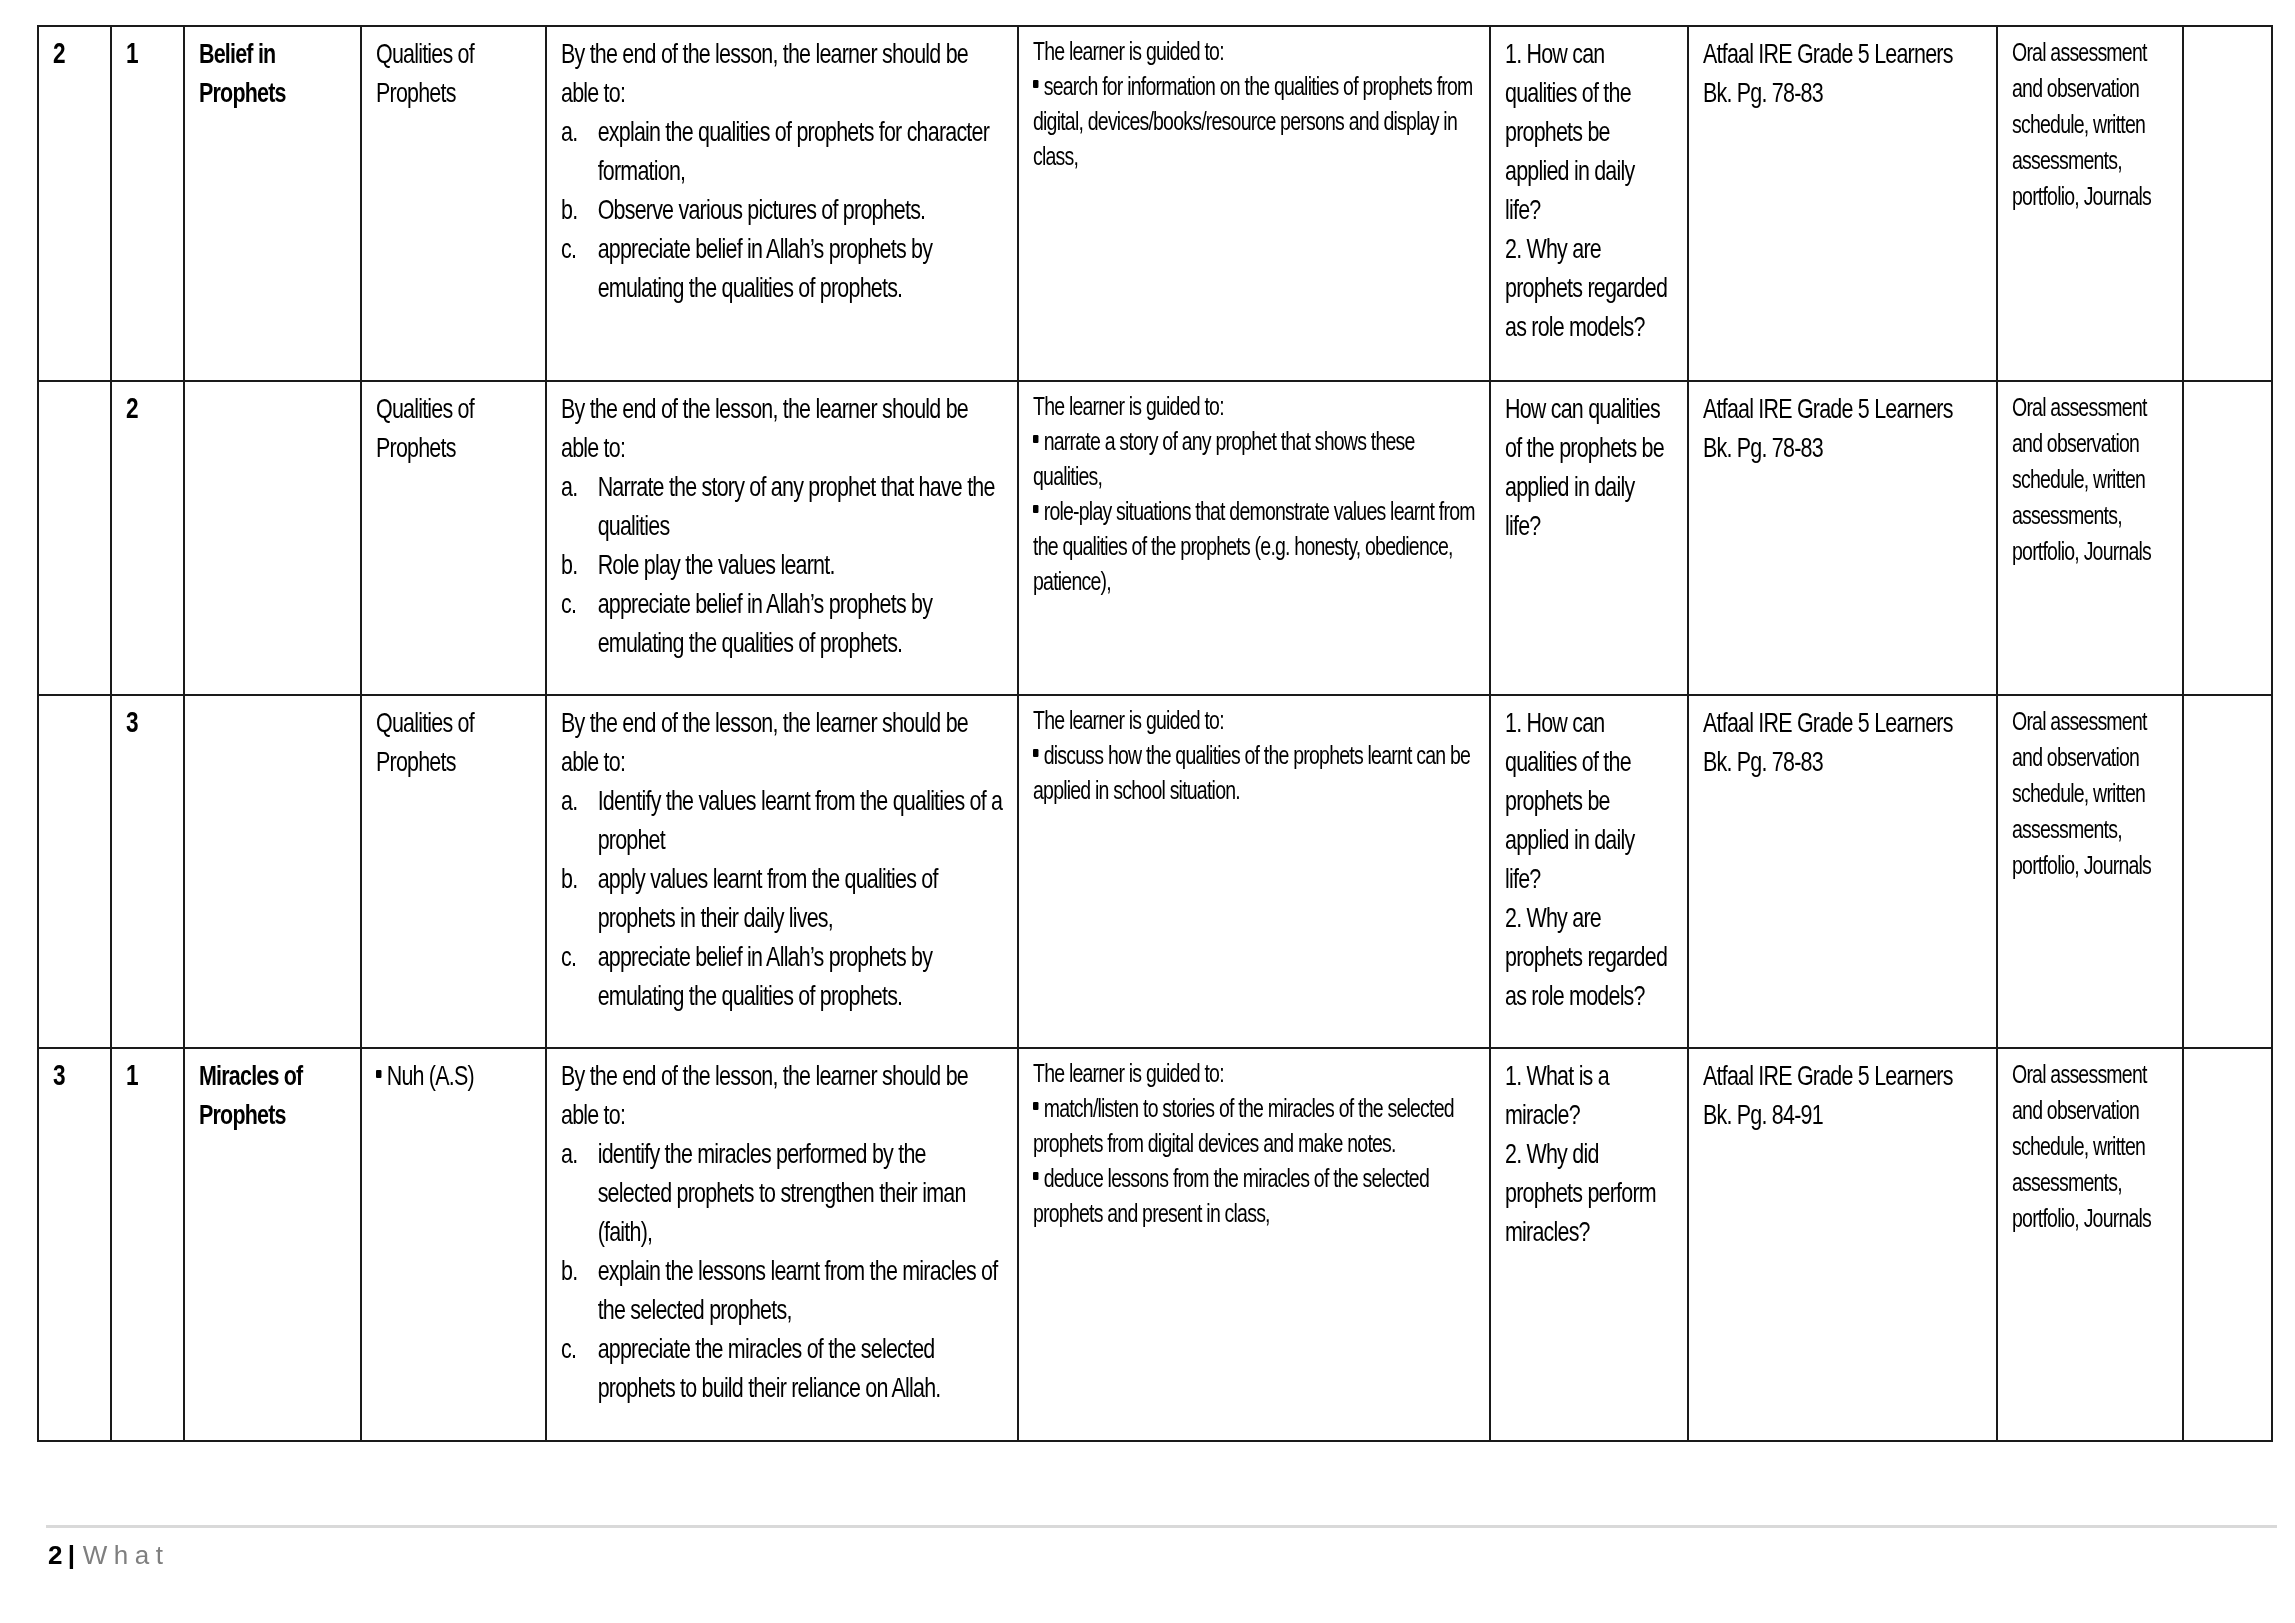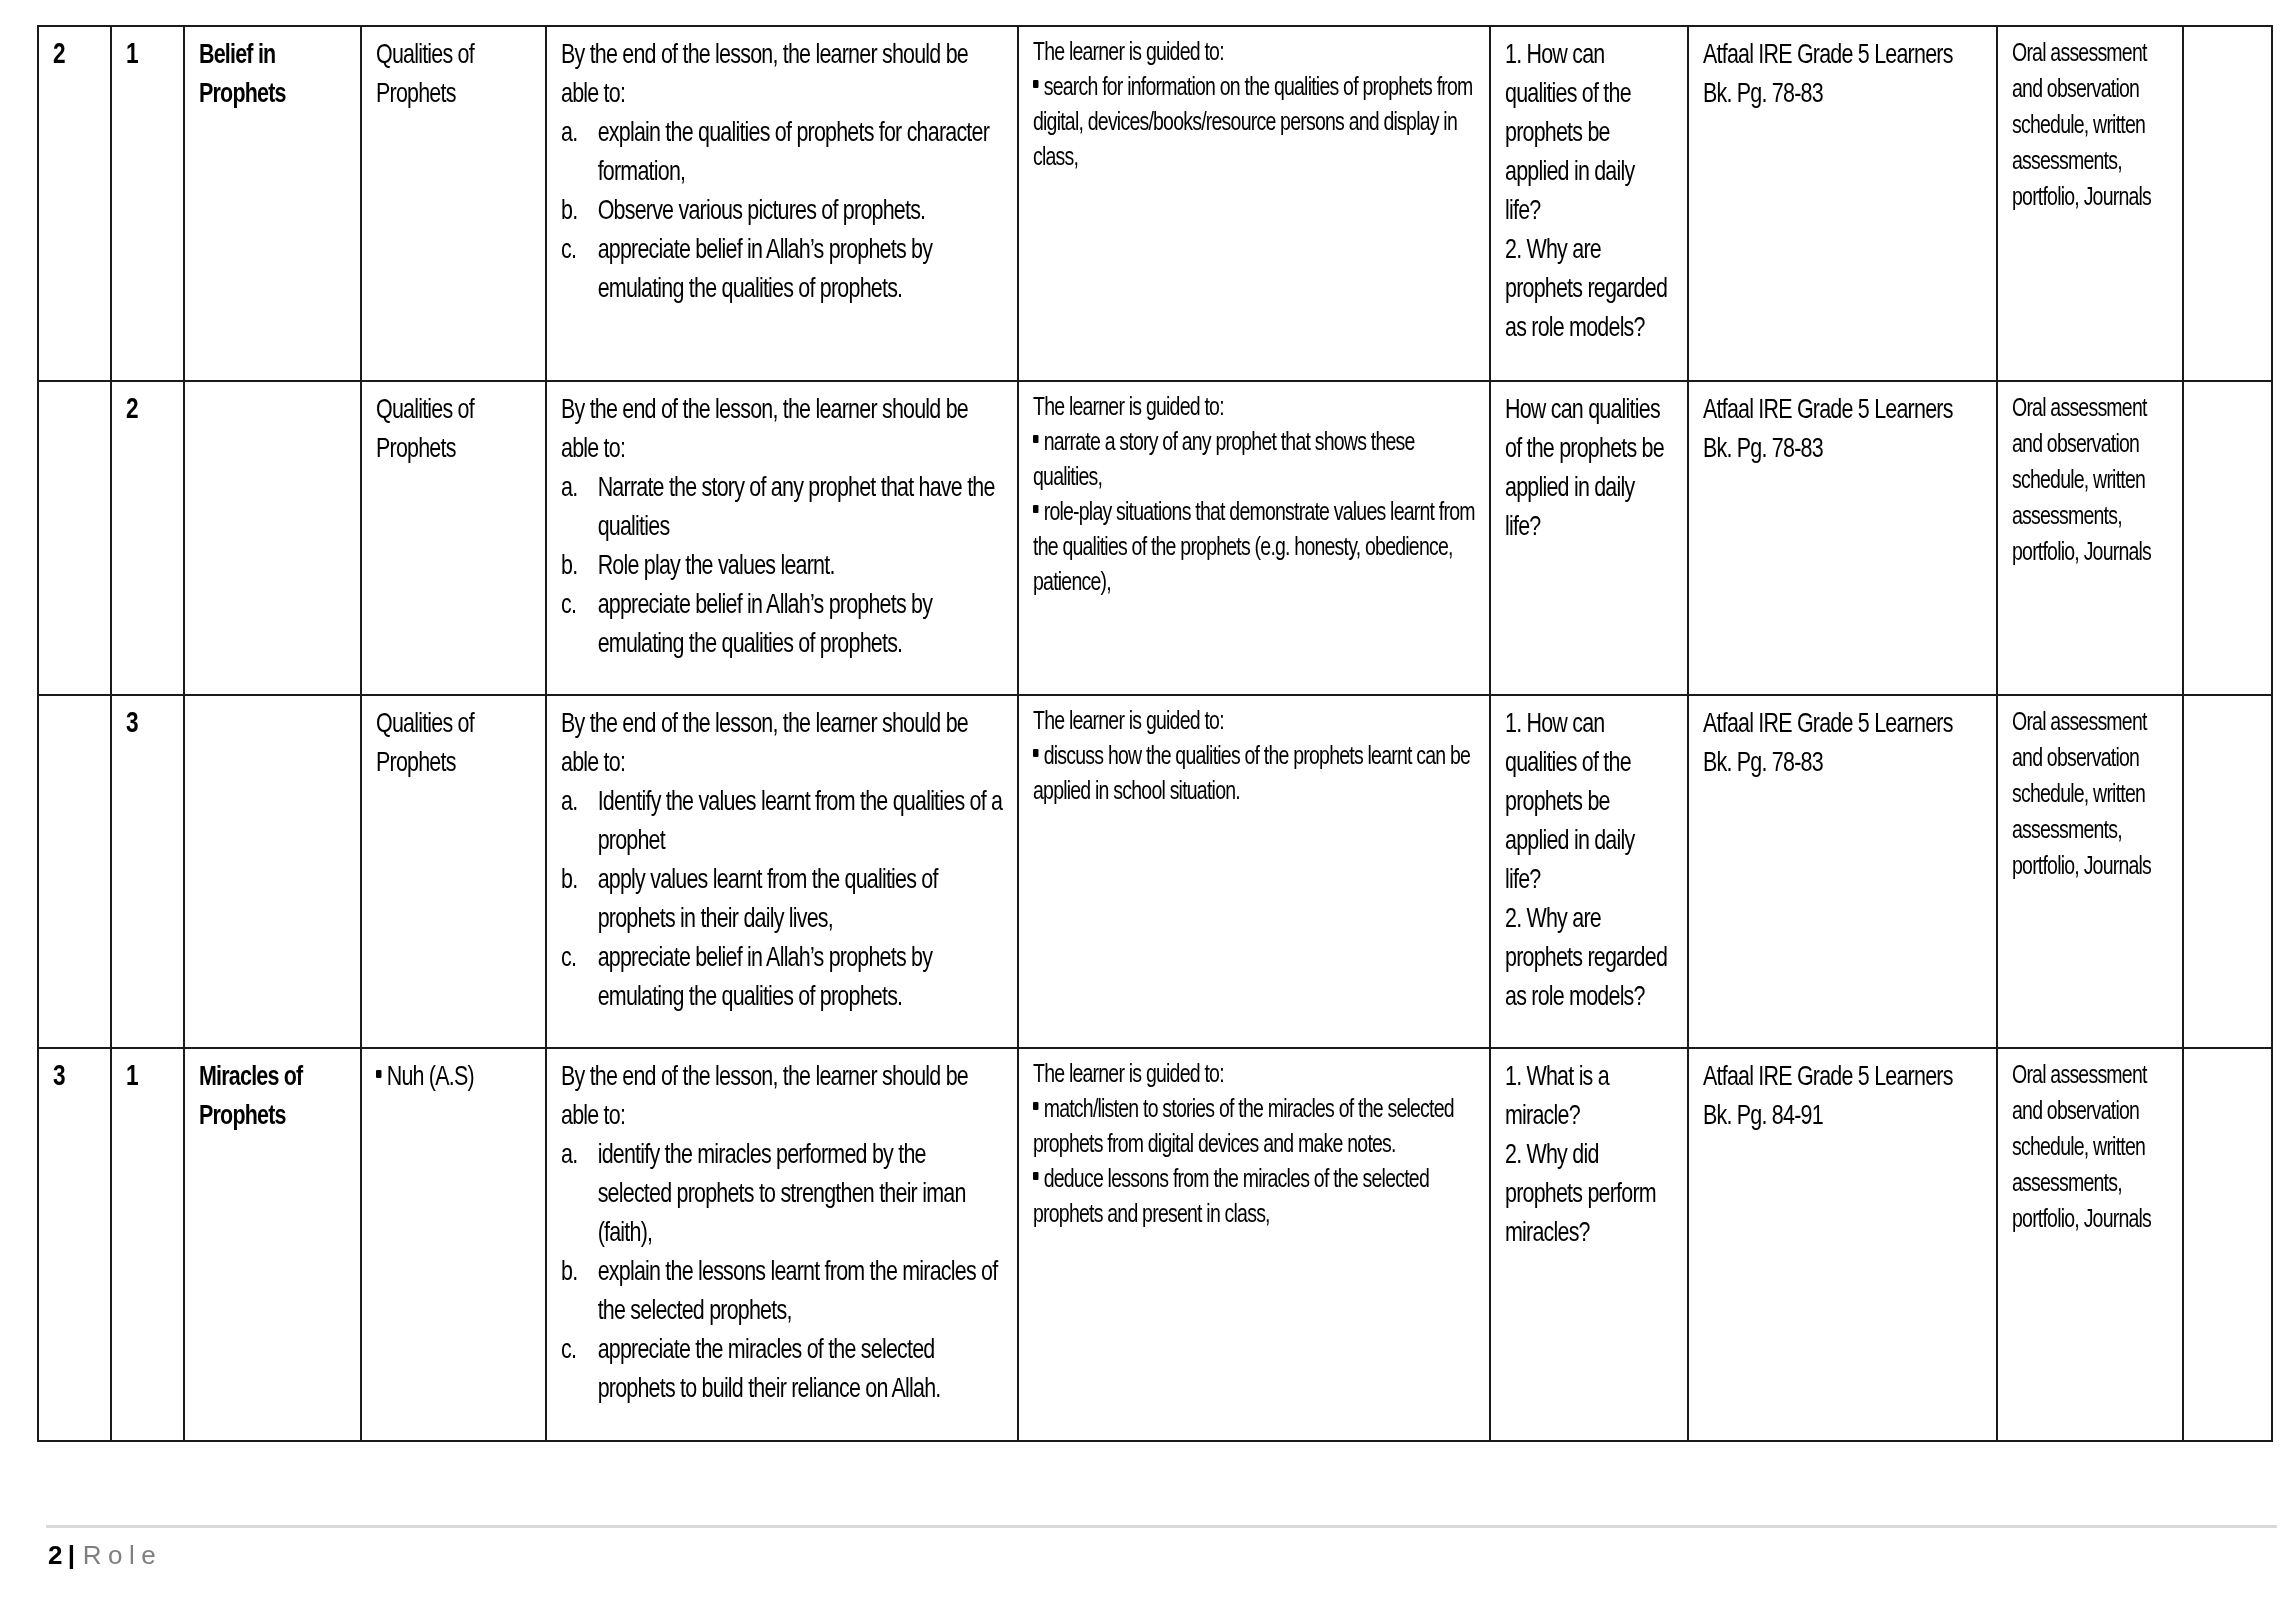--- a/index.html
+++ b/index.html
@@ -221,15 +221,15 @@
     <td><span class="narrow assess">Oral assessment and observation schedule, written assessments, portfolio, Journals</span></td>
     <td><span></span></td>
   </tr>
 </tbody>
 </table>
 
 <div class="footer-line"></div>
 <div class="footer">
   <span class="pg-num">2</span>
   <span class="sep">|</span>
-  <span class="pg-label">Role</span>
+  <span class="pg-label">What</span>
 </div>
 
 
 </body></html>

